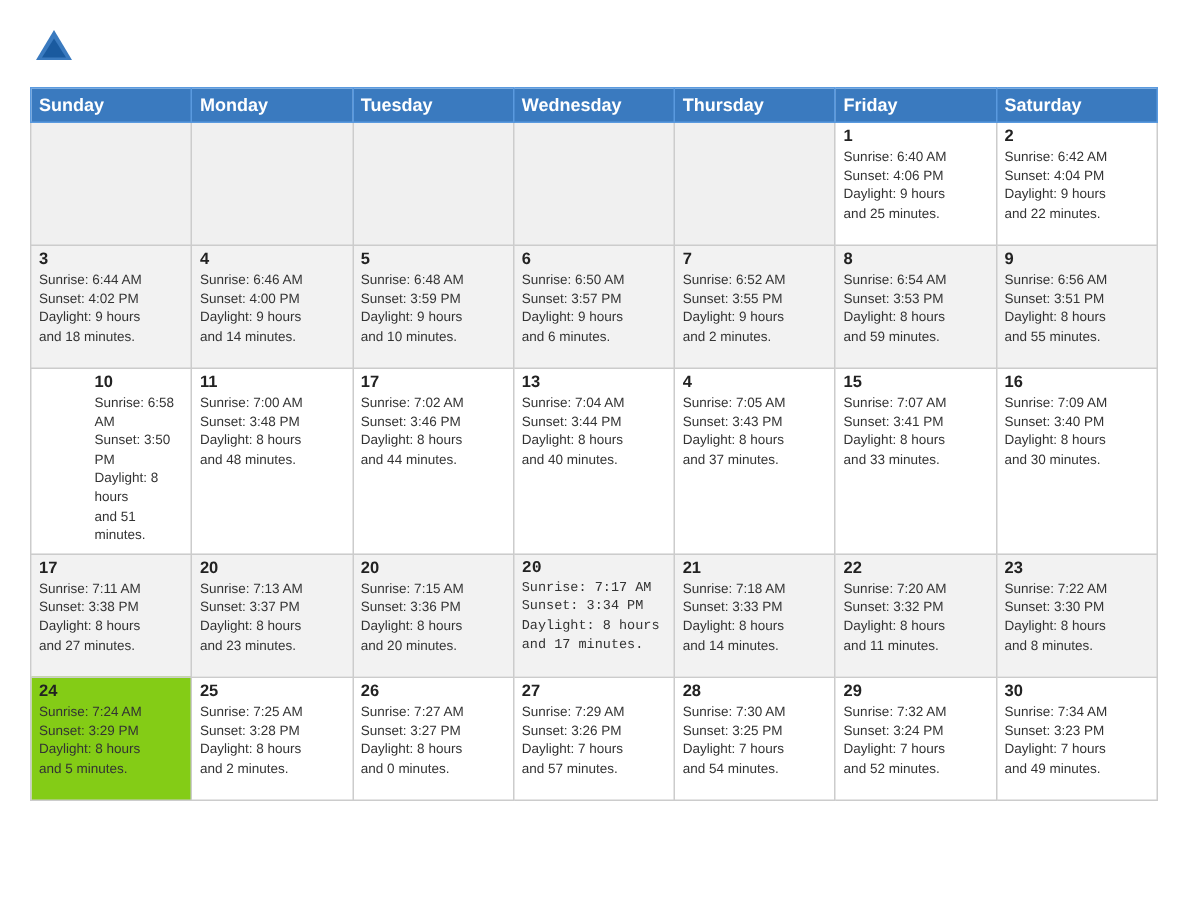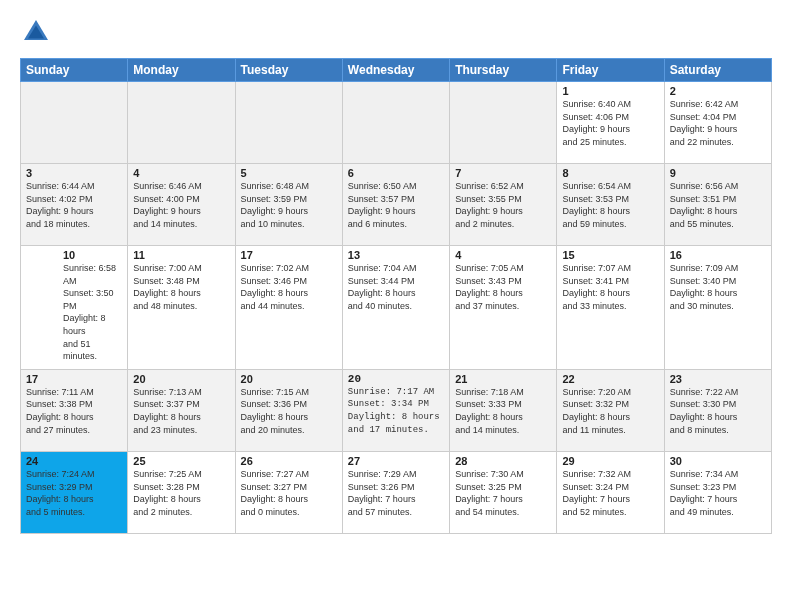--- a/index.html
+++ b/index.html
@@ -231,21 +231,21 @@
           <td style="background: rgb(242, 242, 242);">
             <span class="day-num">22</span>
             <div class="day-info">Sunrise: 7:20 AM<br>Sunset: 3:32 PM<br>Daylight: 8 hours<br>and 11 minutes.</div>
           </td>
           <td style="background: rgb(242, 242, 242);">
             <span class="day-num">23</span>
             <div class="day-info">Sunrise: 7:22 AM<br>Sunset: 3:30 PM<br>Daylight: 8 hours<br>and 8 minutes.</div>
           </td>
         </tr>
         <tr>
-          <td style="background: #0ea5e9;">
+          <td style="background: #84cc16;">
             <span class="day-num">24</span>
             <div class="day-info">Sunrise: 7:24 AM<br>Sunset: 3:29 PM<br>Daylight: 8 hours<br>and 5 minutes.</div>
           </td>
           <td style="background: rgb(255, 255, 255);">
             <span class="day-num">25</span>
             <div class="day-info">Sunrise: 7:25 AM<br>Sunset: 3:28 PM<br>Daylight: 8 hours<br>and 2 minutes.</div>
           </td>
           <td style="background: rgb(255, 255, 255);">
             <span class="day-num">26</span>
             <div class="day-info">Sunrise: 7:27 AM<br>Sunset: 3:27 PM<br>Daylight: 8 hours<br>and 0 minutes.</div>

